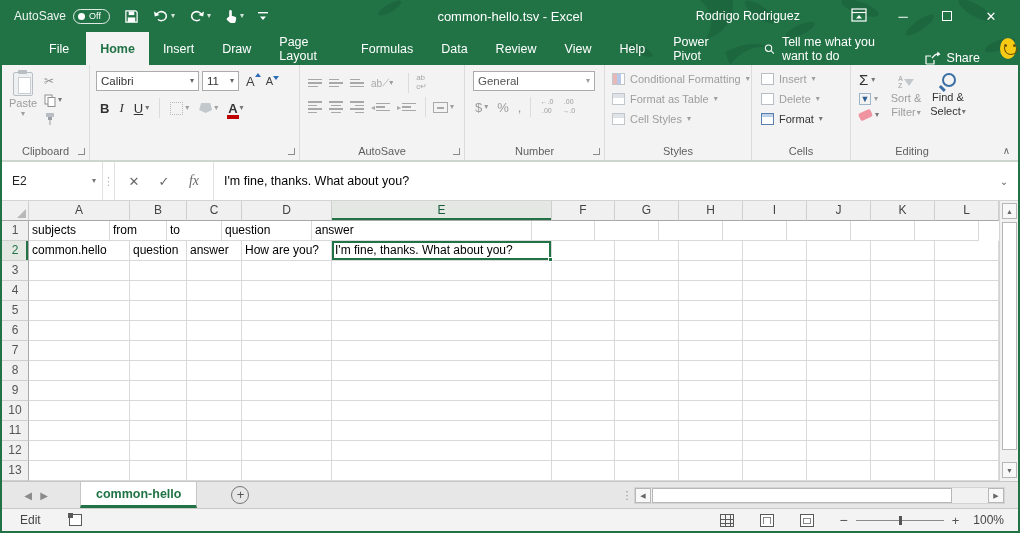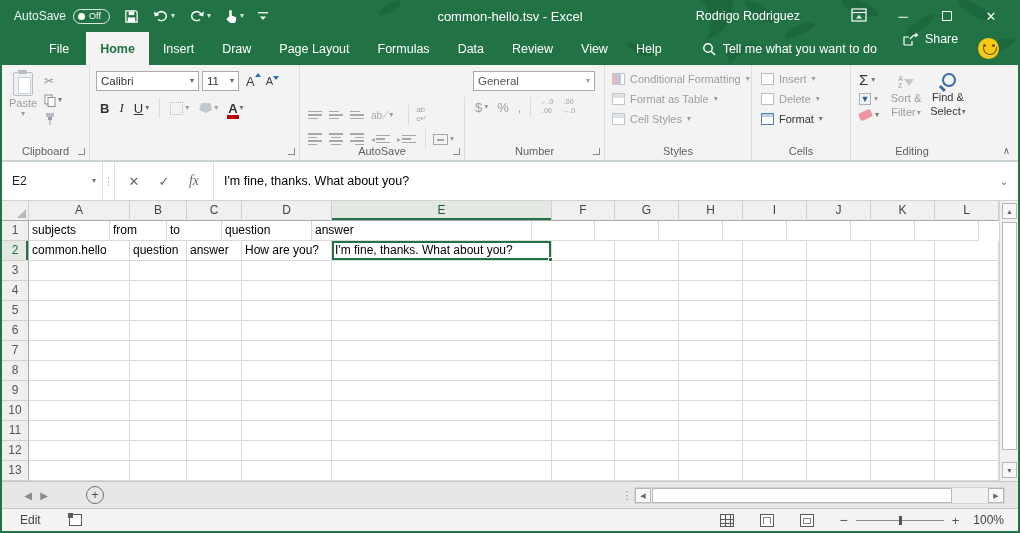--- a/index.html
+++ b/index.html
@@ -21,21 +21,21 @@
   .username { font-size:12.5px; margin-right:30px; }
   .winbtn { width:30px; text-align:center; font-size:13px; color:#fff; margin-left:14px; cursor:default; }
   .maxbox { display:inline-block; width:10px; height:10px; border:1px solid #fff; }
 
   
   .tabrow { height:33px; display:flex; align-items:stretch; position:relative; z-index:2;padding-left:32px; }
   .rtab { color:#fff; font-size:12.5px; padding:0 14px; display:flex; align-items:center; cursor:default; }
   .rtab.file { padding:0 17px; }
   .rtab.active { background:#f3f3f3; color:#217346; font-weight:bold; }
   .tellme { display:flex; align-items:center; gap:7px; color:#fff; font-size:12.5px; margin-left:26px; }
-  .share { display:flex; align-items:flex-start; gap:6px; color:#fff; font-size:12.5px; margin-left:26px; }
+  .share { display:flex; align-items:flex-end; gap:6px; color:#fff; font-size:12.5px; margin-left:26px; }
   .smiley { width:21px; height:21px; border-radius:50%; background:#f9ca13; position:relative; margin-left:20px; margin-right:4px; align-self:center; }
   .smiley::before { content:""; position:absolute; top:6px; left:4.5px; width:3px; height:3px; background:#6b5200; border-radius:50%; box-shadow:9px 0 0 #6b5200; }
   .smiley::after { content:""; position:absolute; left:4.5px; top:9px; width:12px; height:7px; border:1.6px solid #6b5200; border-top:none; border-radius:0 0 12px 12px; }
 
   
   .main { margin:0 2px; background:#fff; height:466px; position:relative; z-index:2; }
 
   
   .ribbon { height:97px; background:#f3f3f3; border-bottom:2px solid #ccd6cf; display:flex; position:relative; }
   .group { position:relative; border-right:1px solid #dcdcdc; padding-top:4px; }
@@ -68,21 +68,21 @@
   .bia { display:flex; align-items:center; gap:2px; }
   .b { font-weight:bold; }
   .i { font-style:italic; font-family:"Liberation Serif",serif; }
   .u { text-decoration:underline; }
   .vdiv { width:1px; height:20px; background:#dcdcdc; }
   .bordericon { width:13px; height:13px; border:1px dotted #b9b9b9; }
   .bucket { width:13px; height:10px; background:#c3c8cd; clip-path:polygon(15% 0,85% 0,100% 70%,50% 100%,0 70%); }
   .fontcolor { position:relative; font-size:13px; color:#333; font-weight:bold; line-height:1; }
   .fontcolor::after { content:""; position:absolute; left:-1px; right:-1px; bottom:-4px; height:3.5px; background:#c00000; }
 
-  .g-align { width:165px;margin-top:32px; }
+  .g-align { width:165px; }
   .alrow { display:flex; align-items:center; gap:7px; padding:4px 0 0 8px; height:24px; }
   .bars { width:14px; display:flex; flex-direction:column; gap:2px; }
   .bars i { display:block; height:1.5px; background:#a8a8a8; }
   .bars.top i:nth-child(3), .bars.mid i:nth-child(1), .bars.mid i:nth-child(3) { width:70%; }
   .bars.bot i:nth-child(1) { width:70%; }
   .bars.left i:nth-child(even) { width:65%; }
   .bars.ctr i:nth-child(even) { width:65%; margin:0 auto; }
   .bars.right i:nth-child(even) { width:65%; margin-left:auto; }
   .orient { font-size:10px; color:#a8a8a8; display:flex; align-items:center; }
   .wrapicon { font-size:8px; color:#a8a8a8; line-height:1.1; text-align:left; }
@@ -269,20 +269,21 @@
   <div class="rtab file">File</div>
   <div class="rtab active">Home</div>
   <div class="rtab">Insert</div>
   <div class="rtab">Draw</div>
   <div class="rtab">Page Layout</div>
   <div class="rtab">Formulas</div>
   <div class="rtab">Data</div>
   <div class="rtab">Review</div>
   <div class="rtab">View</div>
   <div class="rtab">Help</div>
+  <div class="rtab">Power Pivot</div>
   <div class="tellme">
     <svg width="14" height="14" viewBox="0 0 14 14">
         <circle cx="6" cy="6" r="4.2" fill="none" stroke="#fff" stroke-width="1.4"></circle>
         <line x1="9.2" y1="9.2" x2="13" y2="13" stroke="#fff" stroke-width="1.4"></line>
       </svg>
     <span>Tell me what you want to do</span>
   </div>
   <div class="share">
     <svg width="16" height="14" viewBox="0 0 16 14">
         <path d="M1 13 L1 5 L6 5" fill="none" stroke="#fff" stroke-width="1.2"></path>
@@ -764,20 +765,21 @@
     <div class="vscroll">
       <span class="vbtn up">▲</span>
       <span class="vthumb"></span>
       <span class="vbtn down">▼</span>
     </div>
   </div>
 
   <div class="sheetbar">
     <span class="navarr">◀</span>
     <span class="navarr">▶</span>
+    <div class="sheettab">common-hello</div>
     <span class="addsheet">+</span>
     <span class="hgrip">⋮</span>
     <div class="hscroll">
       <span class="hbtn left">◀</span>
       <span class="hthumb"></span>
       <span class="hbtn right">▶</span>
     </div>
   </div>
 
   <div class="statusbar">

